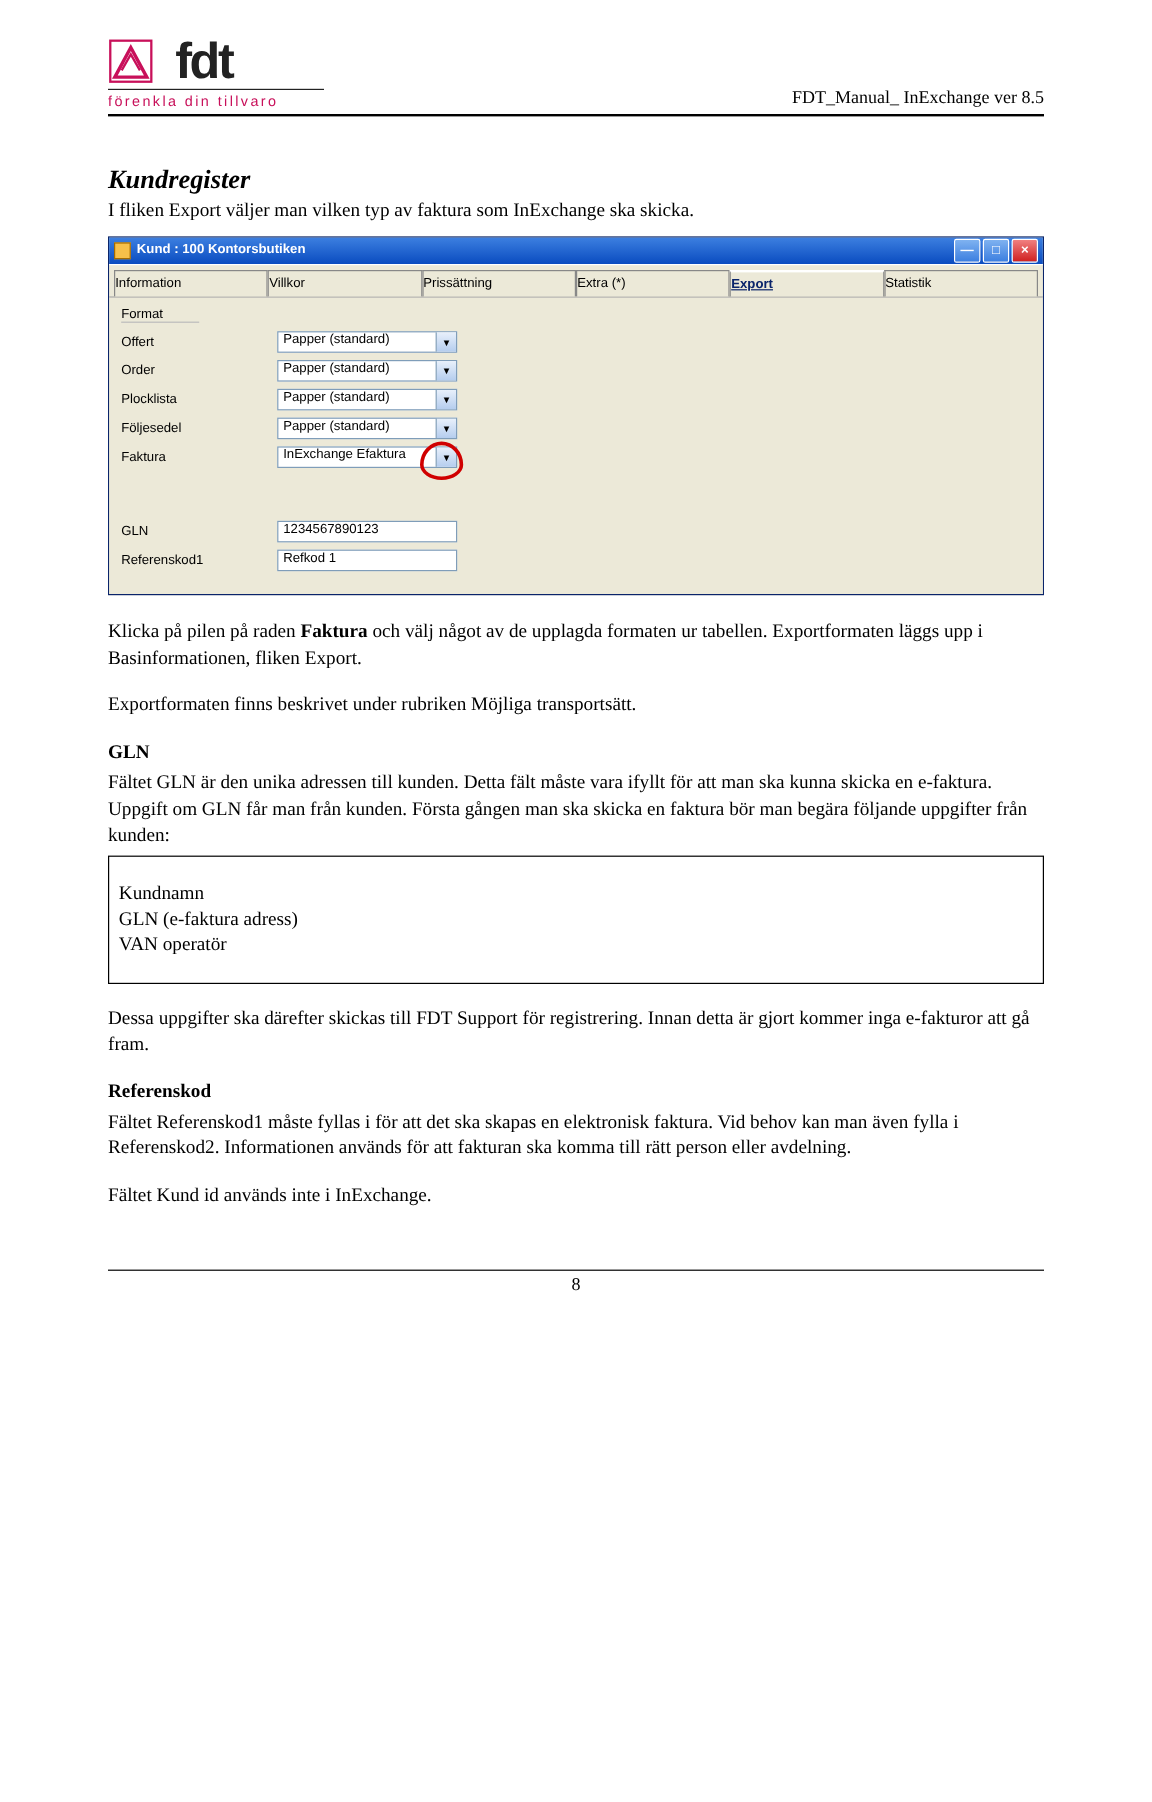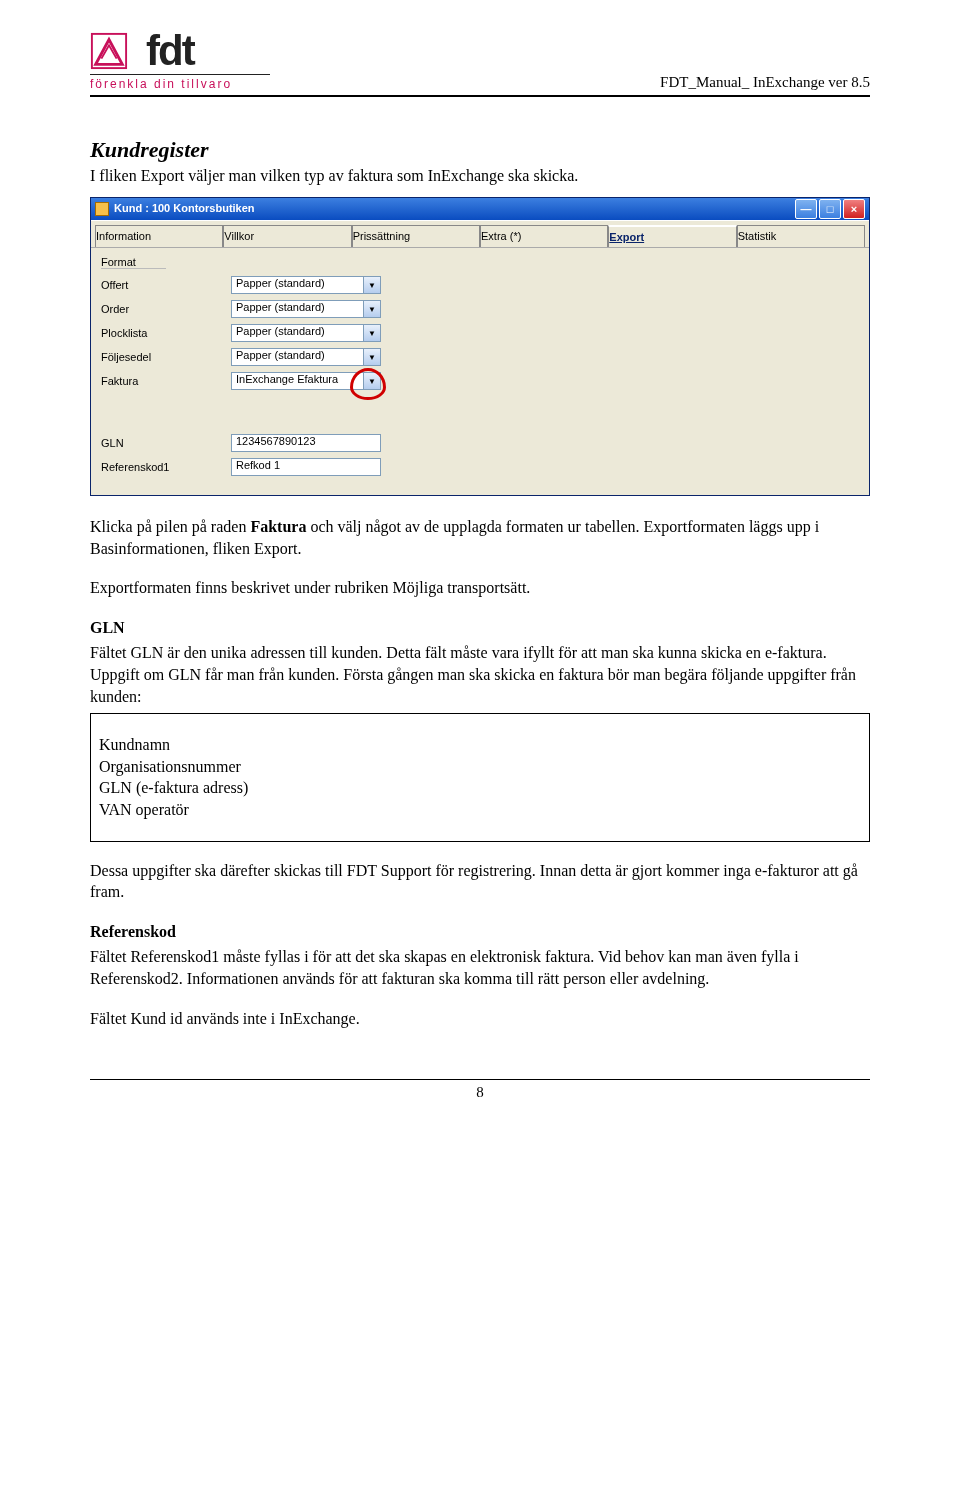--- a/index.html
+++ b/index.html
@@ -335,21 +335,20 @@
     <p>
       <span>Klicka på pilen på raden </span><strong>Faktura</strong><span> och välj något av de upplagda formaten ur tabellen. Exportformaten läggs upp i Basinformationen, fliken Export.</span>
     </p>
     <p>Exportformaten finns beskrivet under rubriken Möjliga transportsätt.</p>
 
     <p class="tight"><strong>GLN</strong></p>
     <p class="tight">Fältet GLN är den unika adressen till kunden. Detta fält måste vara ifyllt för att man ska kunna skicka en e-faktura. Uppgift om GLN får man från kunden. Första gången man ska skicka en faktura bör man begära följande uppgifter från kunden:</p>
 
     <div class="box">
       <div>Kundnamn</div>
-      <div>Organisationsnummer</div>
       <div>GLN (e-faktura adress)</div>
       <div>VAN operatör</div>
     </div>
 
     <p>Dessa uppgifter ska därefter skickas till FDT Support för registrering. Innan detta är gjort kommer inga e-fakturor att gå fram.</p>
 
     <p class="tight"><strong>Referenskod</strong></p>
     <p>Fältet Referenskod1 måste fyllas i för att det ska skapas en elektronisk faktura. Vid behov kan man även fylla i Referenskod2. Informationen används för att fakturan ska komma till rätt person eller avdelning.</p>
 
     <p>Fältet Kund id används inte i InExchange.</p>

